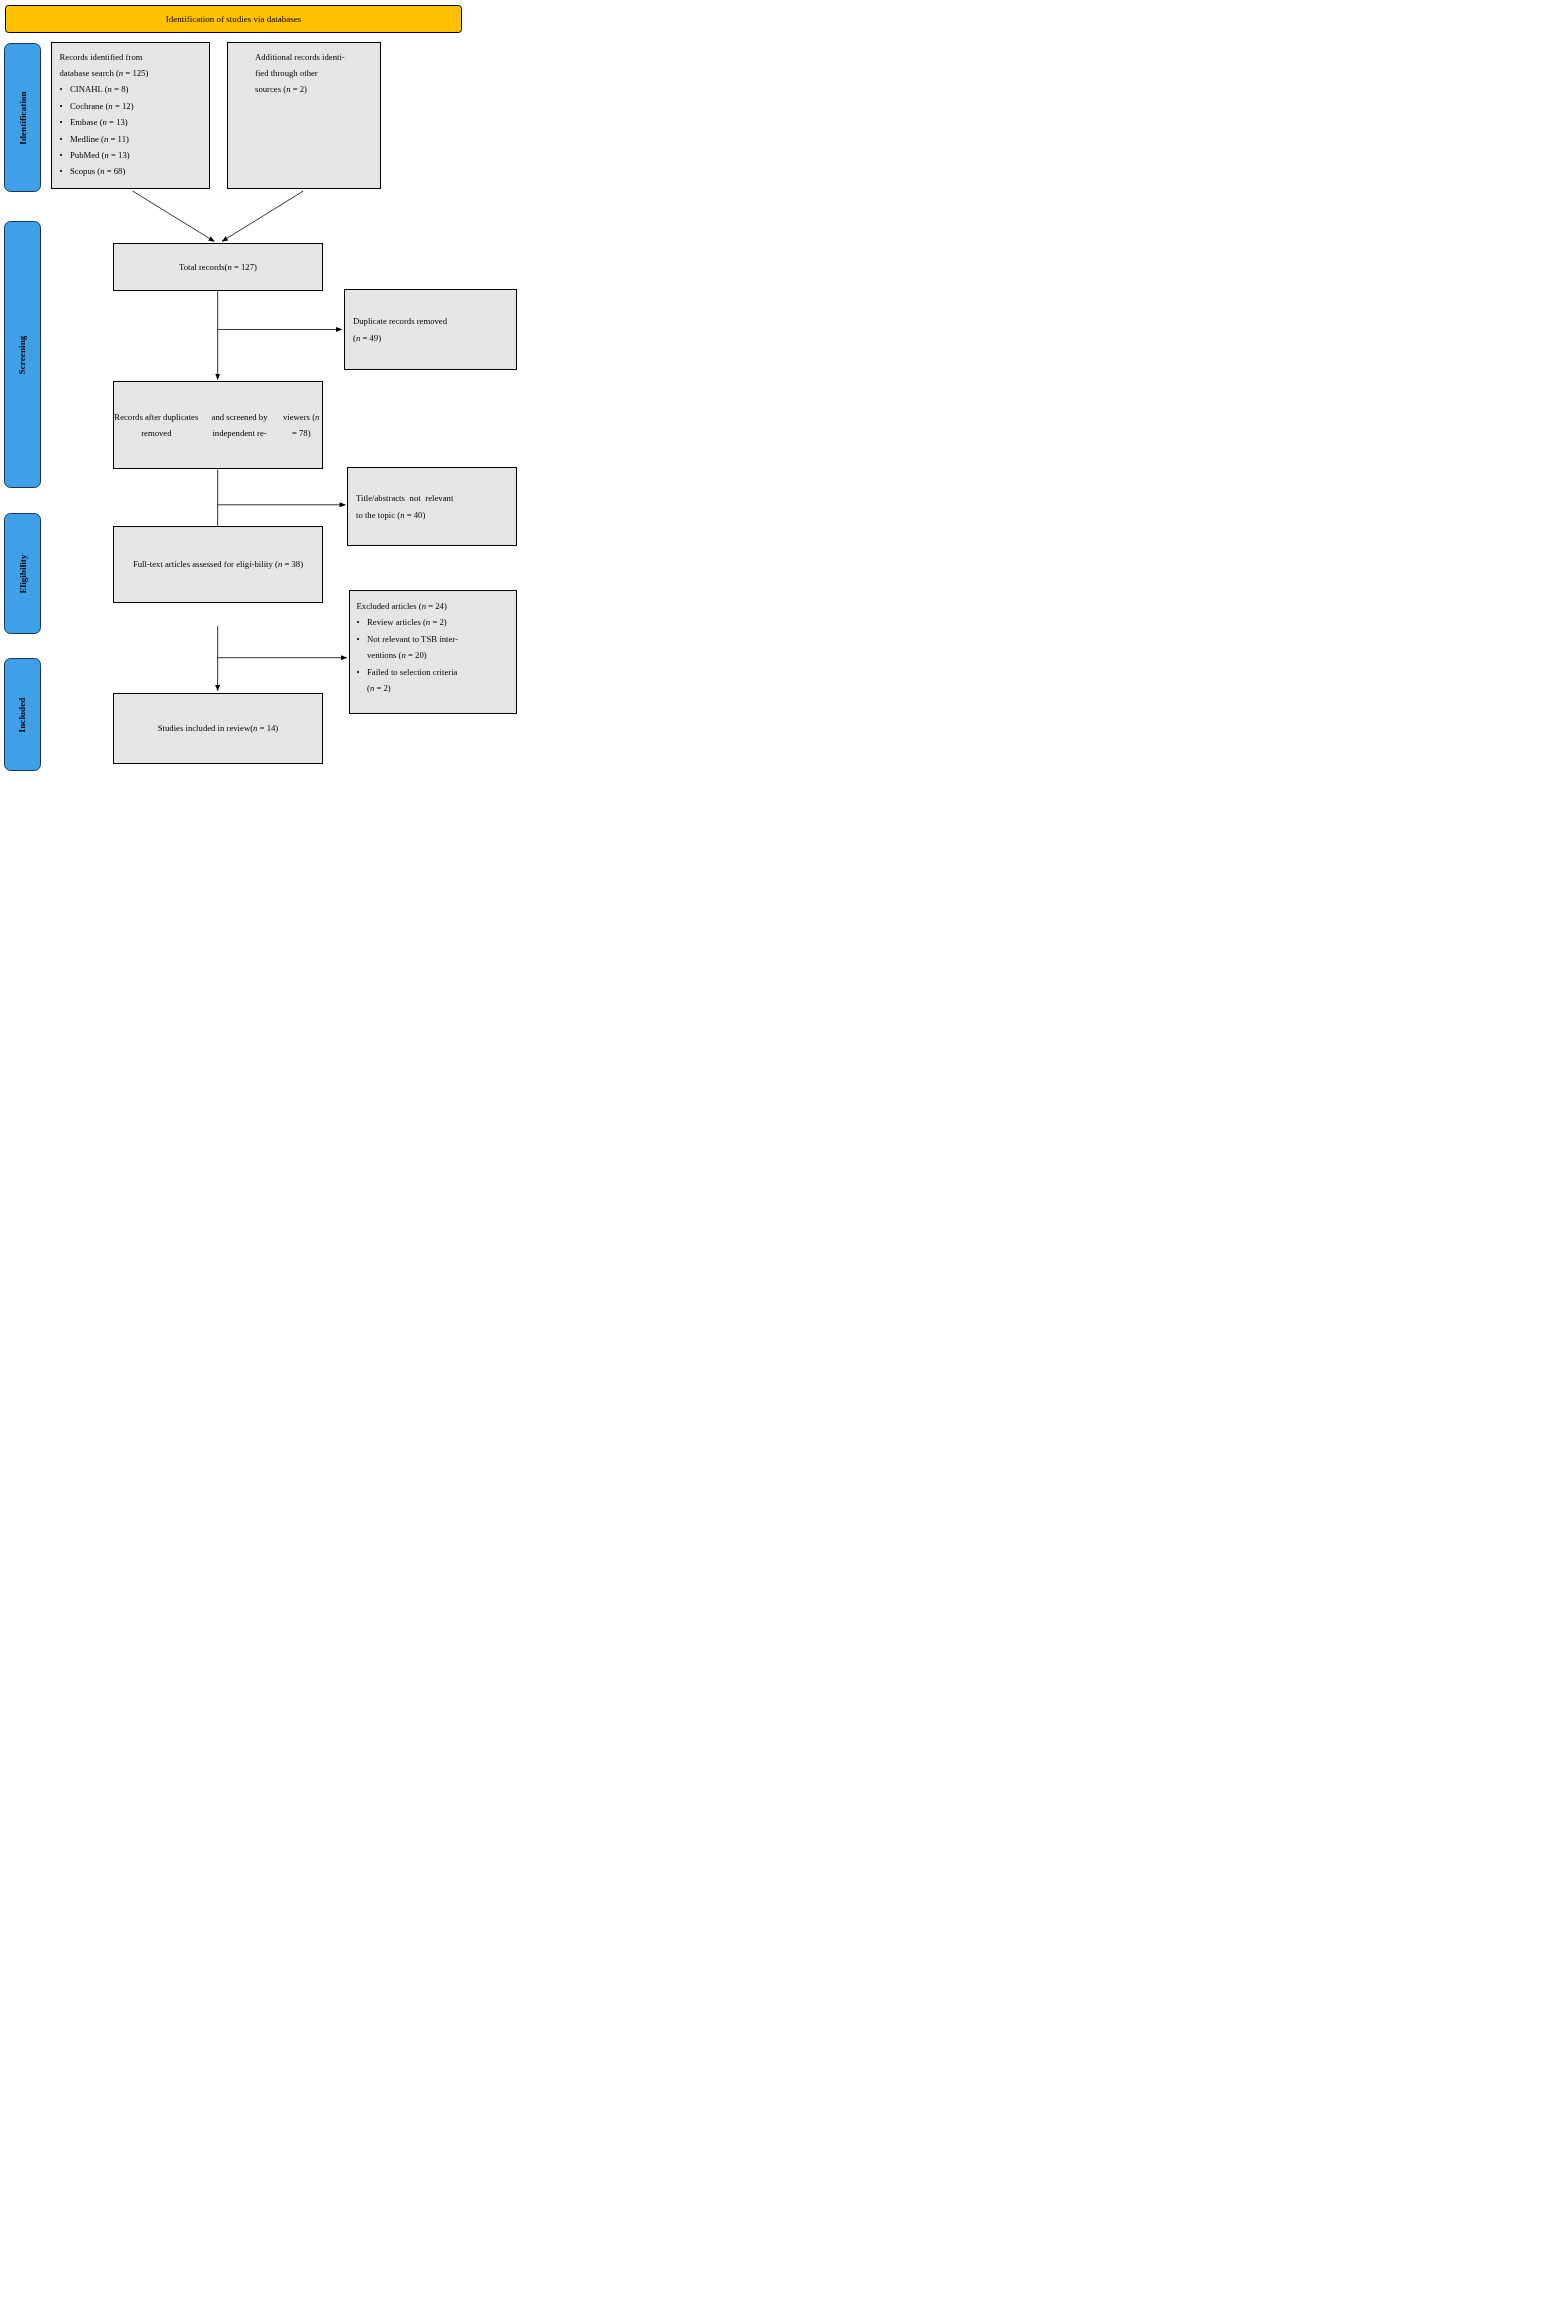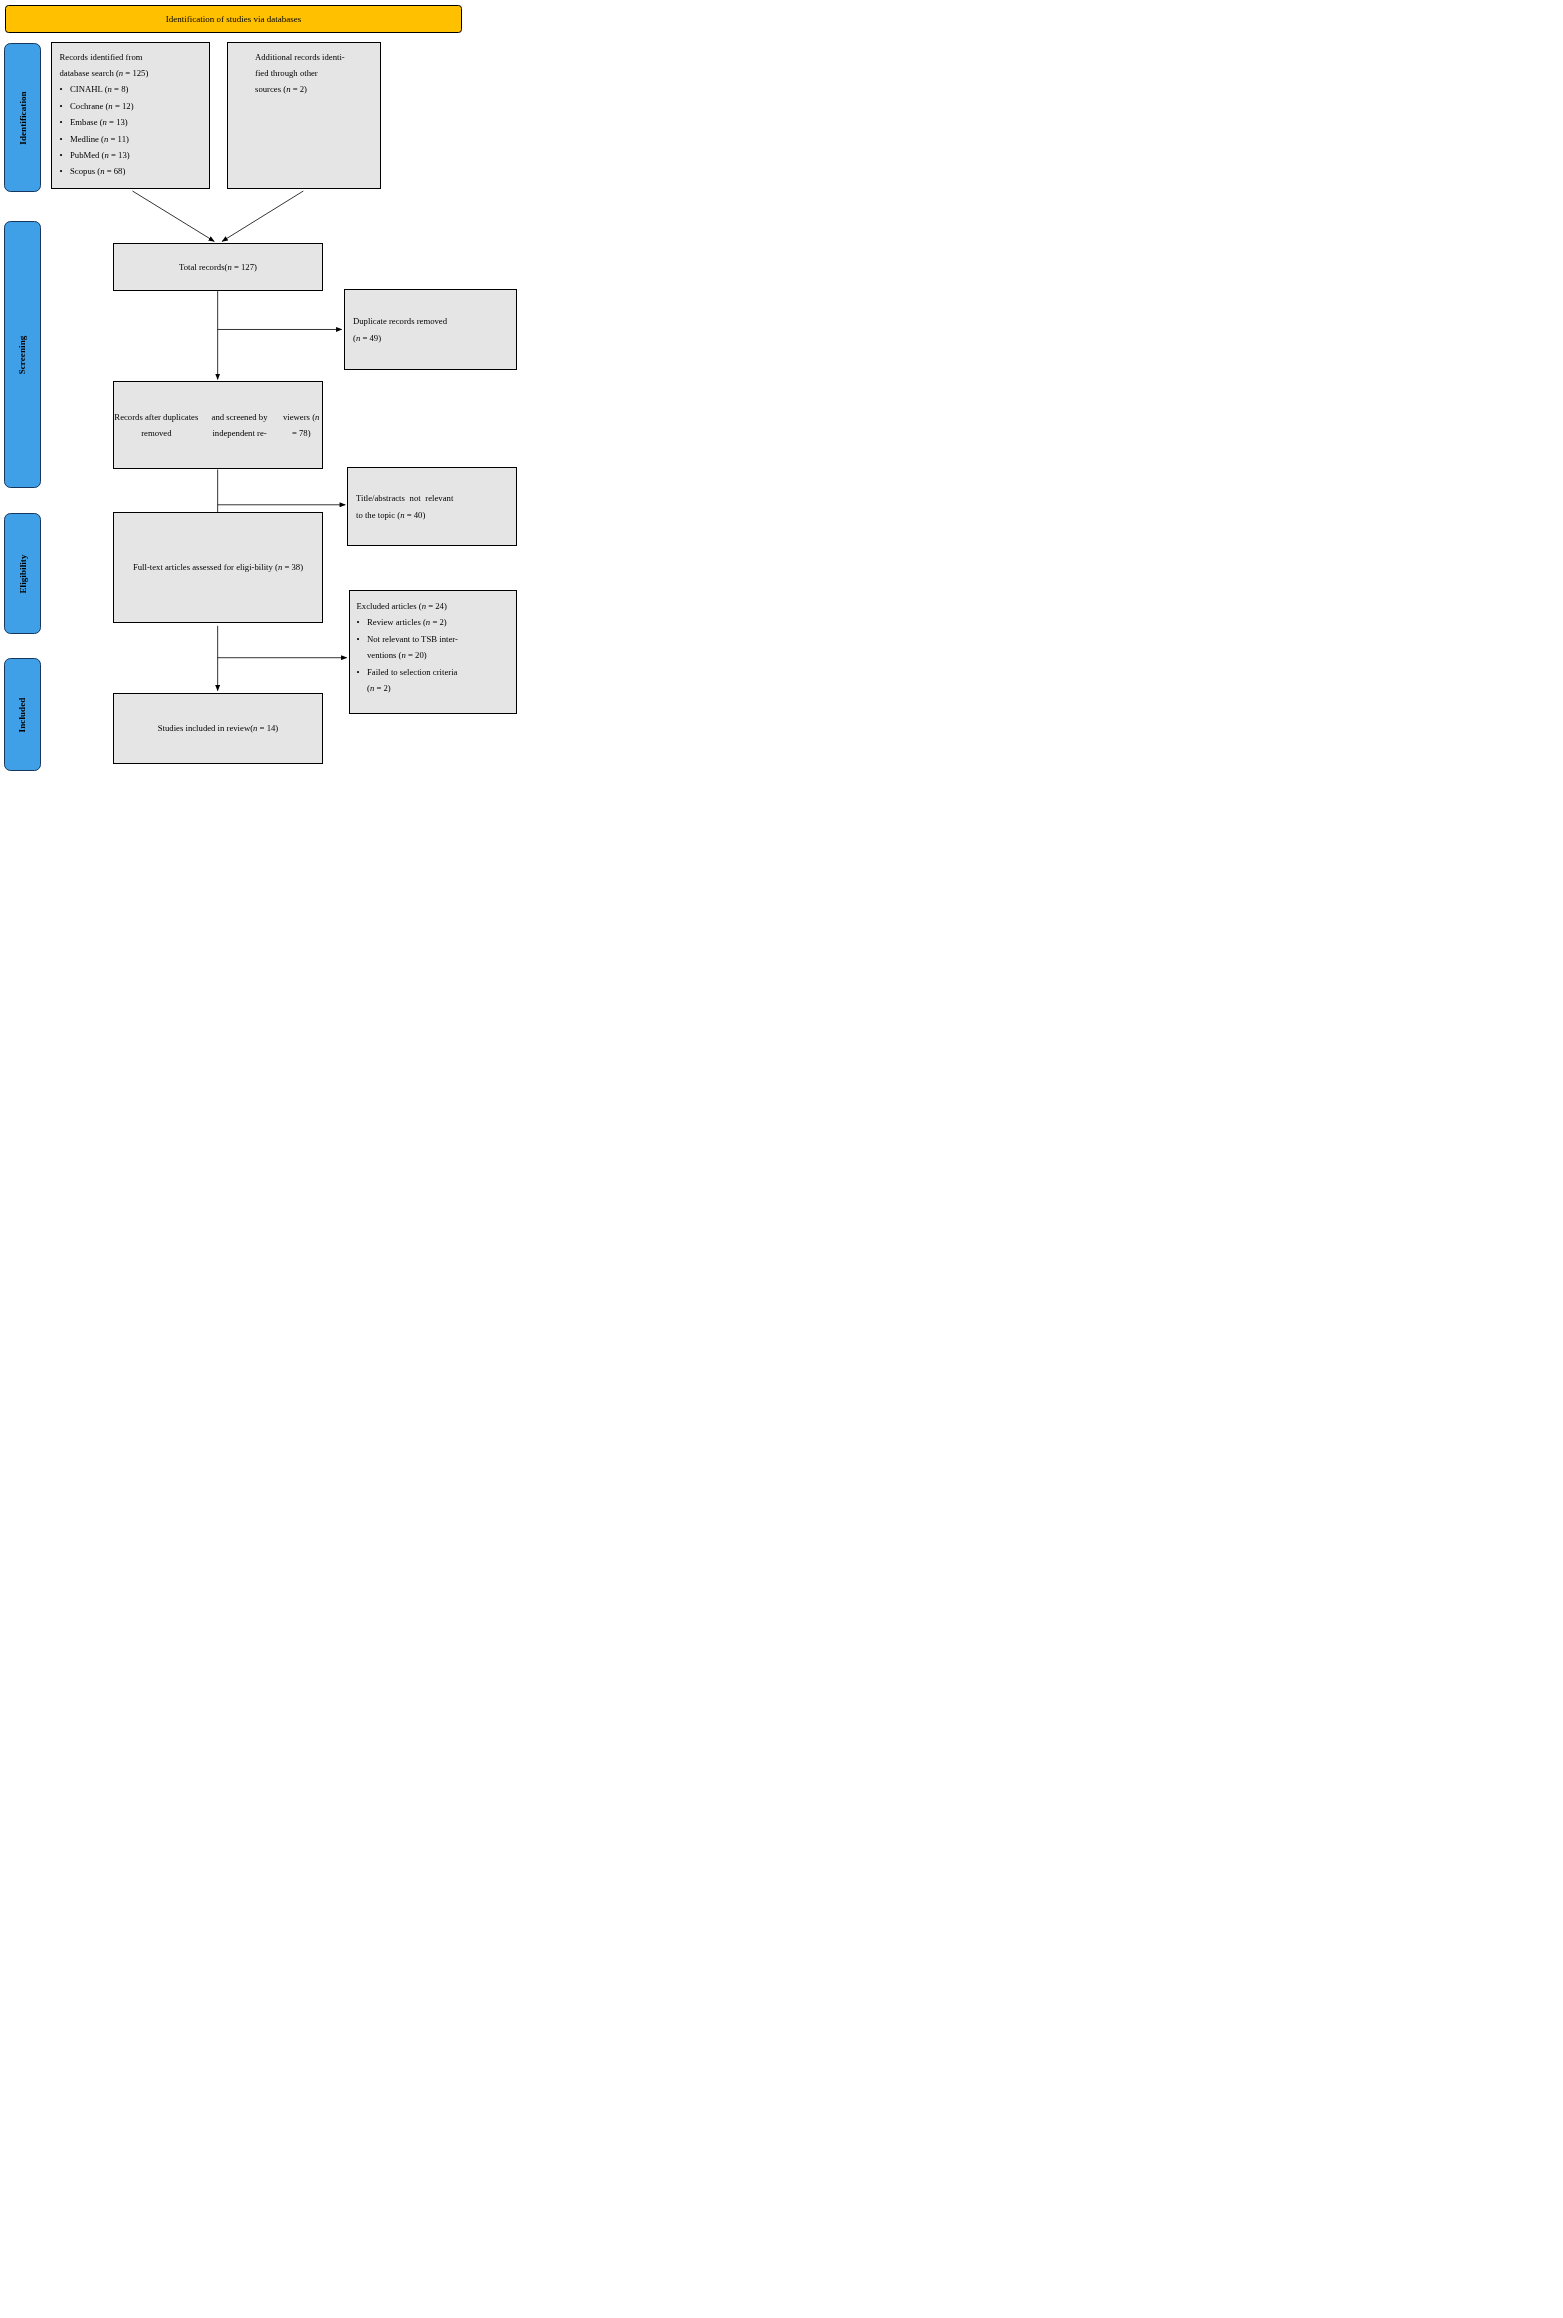--- a/index.html
+++ b/index.html
@@ -156,21 +156,21 @@
     <div>Records after duplicates removed</div>
     <div>and screened by independent re-</div>
     <div>viewers (<i>n</i> = 78)</div>
   </div>
 
   <div class="bx vcenter pad-l" style="left:347px;top:467px;width:170px;height:79px;">
     <div class="wspace">Title/abstracts not relevant</div>
     <div>to the topic (<i>n</i> = 40)</div>
   </div>
 
-  <div class="bx center" style="left:113px;top:512px;width:210px;height:111px;">
+  <div class="bx center" style="left:113px;top:526px;width:210px;height:77px;">
     <div>Full-text articles assessed for eligi-</div>
     <div>bility (<i>n</i> = 38)</div>
   </div>
 
   <div class="bx" style="left:349px;top:590px;width:168px;height:124px;padding:7px 3px 3px 6.5px;">
     <div>Excluded articles (<i>n</i> = 24)</div>
     <ul class="blist">
         <li>
           <span class="dot">•</span>
           <span class="btext">

